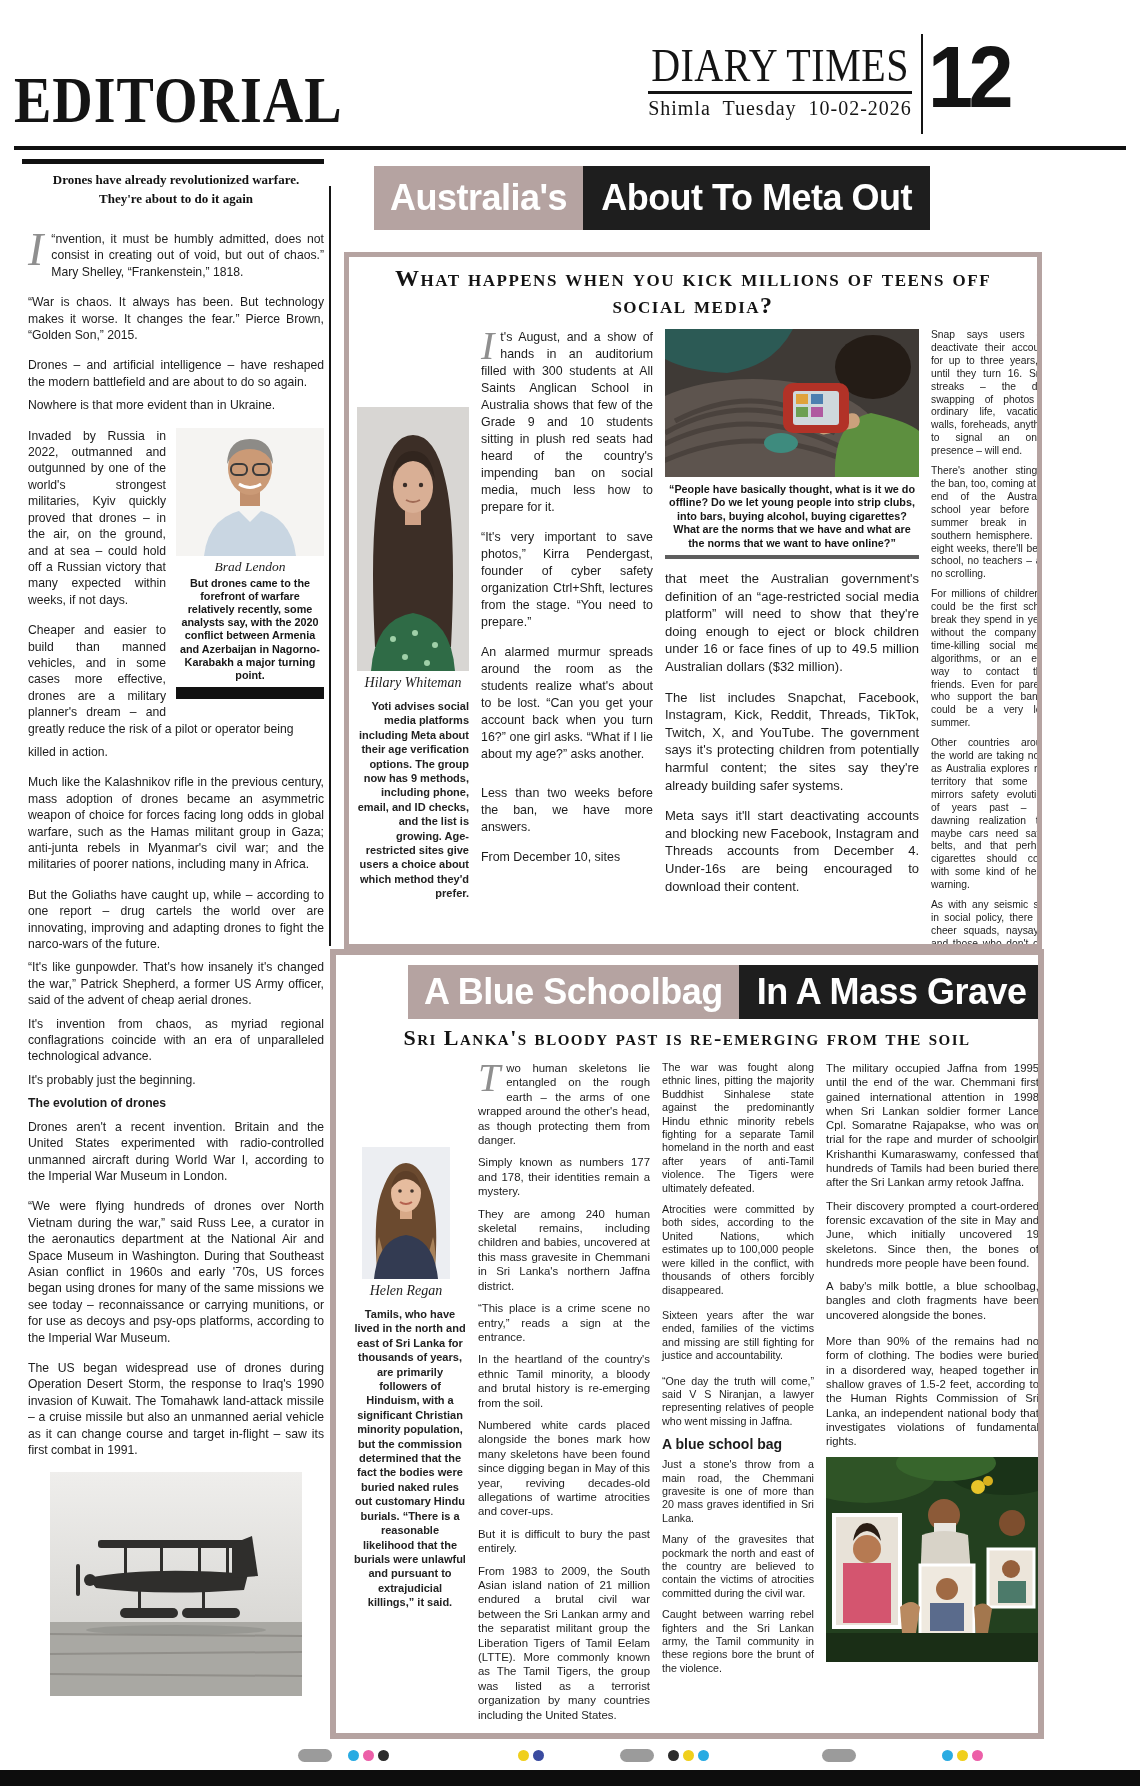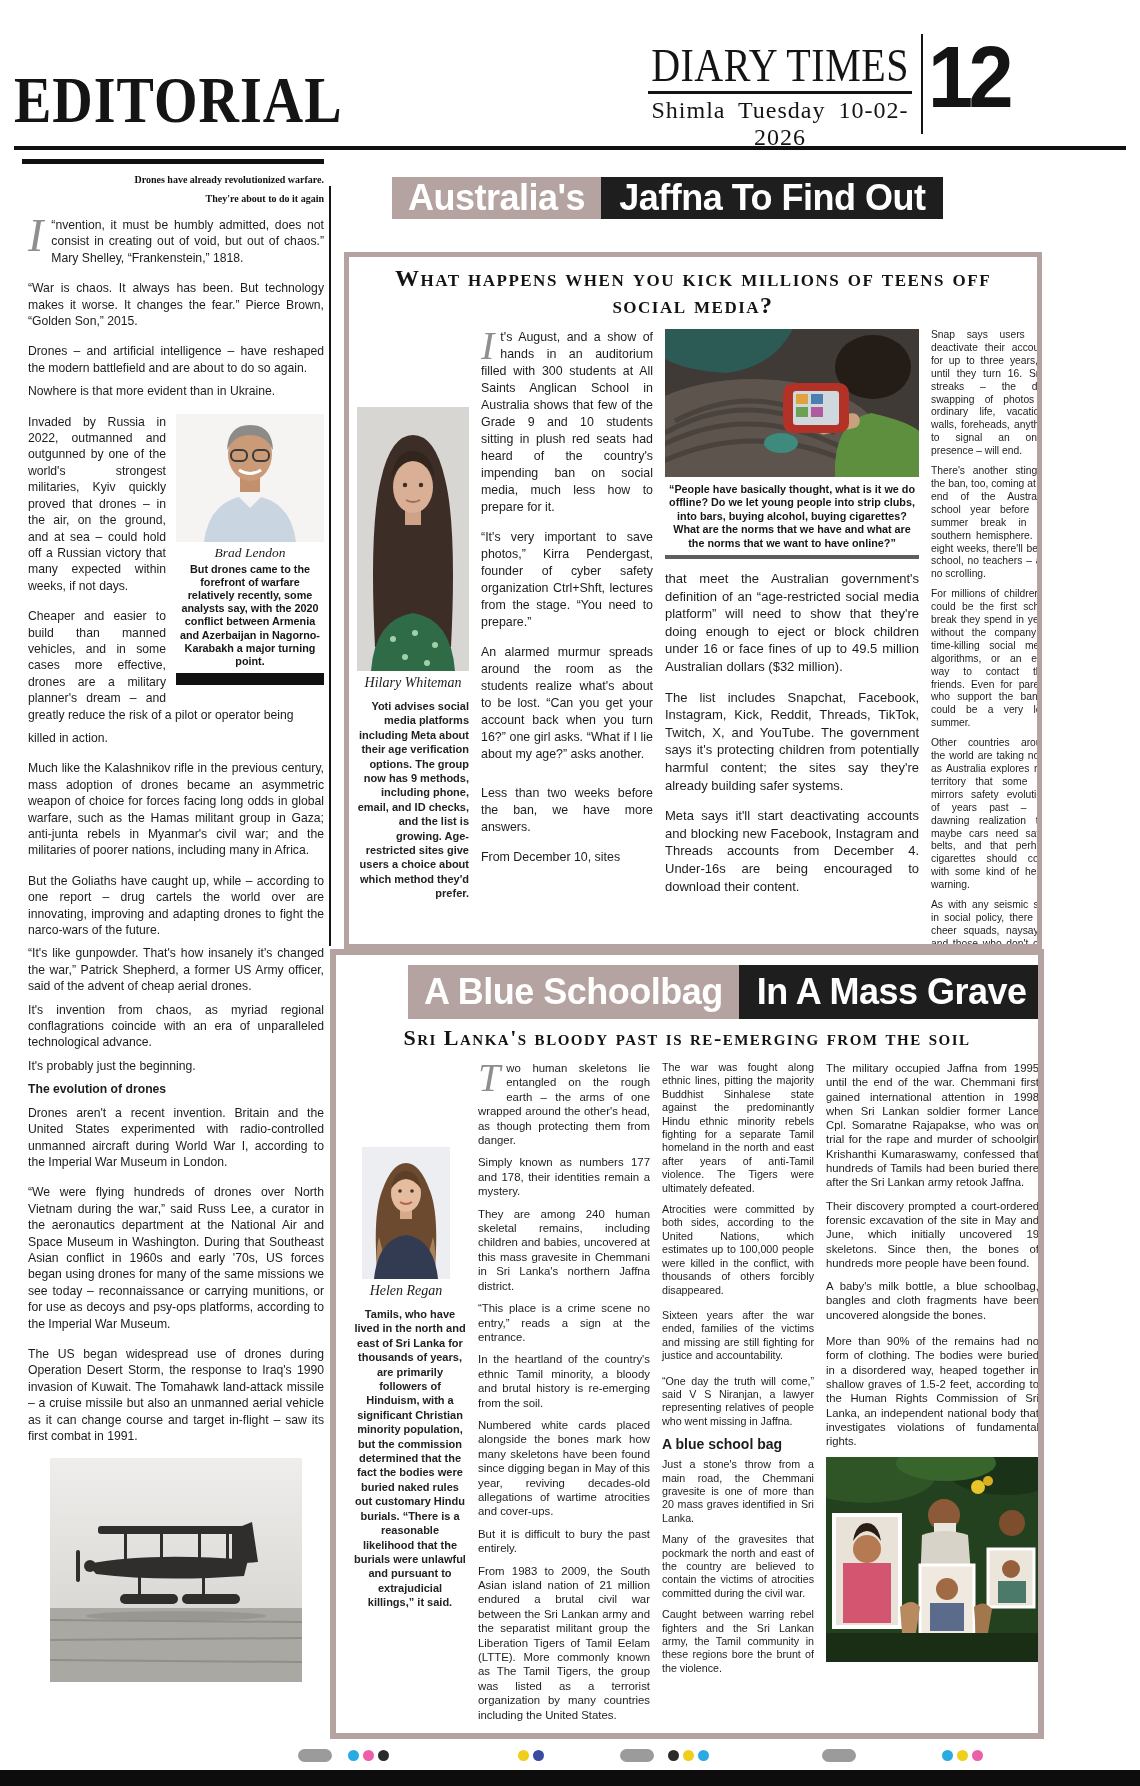--- a/index.html
+++ b/index.html
@@ -5,30 +5,30 @@
   html,body{margin:0;padding:0;background:#ffffff;}
   .page{position:relative;width:1140px;height:1786px;background:#fff;overflow:hidden;
         font-family:"Liberation Sans",sans-serif;color:#1c1c1c;}
 
   
   .ed-title{position:absolute;left:14px;top:62px;font-family:"Liberation Serif",serif;
             font-weight:700;font-size:56px;letter-spacing:1px;transform:scaleY(1.18);transform-origin:top left;color:#141414;}
   .masthead{position:absolute;left:646px;top:38px;width:268px;text-align:center;font-family:"Liberation Serif",serif;color:#141414;}
   .mh-title{font-size:40px;letter-spacing:.5px;transform:scaleY(1.15);transform-origin:top center;}
   .mh-rule{height:3px;background:#141414;margin:6px 2px 3px;}
-  .mh-date{font-size:24px;letter-spacing:1px;word-spacing:6px;}
+  .mh-date{font-size:20px;letter-spacing:1px;word-spacing:6px;}
   .pageno-divider{position:absolute;left:921px;top:34px;width:2px;height:100px;background:#141414;}
   .pageno{position:absolute;left:928px;top:26px;font-size:88px;font-weight:700;letter-spacing:-5px;
           transform:scaleX(.92);transform-origin:top left;color:#141414;}
   .header-rule{position:absolute;left:14px;top:146px;width:1112px;height:4px;background:#111;}
   .drones-toprule{position:absolute;left:22px;top:159px;width:302px;height:5px;background:#111;}
 
   
   .drones{position:absolute;left:28px;top:170px;width:296px;}
-  .drones h2{font-family:"Liberation Serif",serif;font-size:10px;line-height:19px;text-align:right;margin:0 0 9px;color:#111;}
+  .drones h2{font-family:"Liberation Serif",serif;font-size:13px;line-height:19px;text-align:center;margin:0 0 23px;color:#111;}
   .drones p{font-size:12.2px;line-height:16.4px;text-align:justify;margin:0 0 7px;}
   .drones p.gap{margin-bottom:14px;}
   .subhead-b{font-weight:700;font-size:12.6px;margin:0 0 7px;}
   .dropcap{float:left;font-family:"Liberation Serif",serif;font-style:italic;font-size:46px;
            line-height:34px;color:#8f8f8f;margin:2px 8px 0 0;}
   .dropcap.sm{font-size:40px;line-height:30px;margin-right:6px;}
   .clearit{clear:both;}
   .lendon-fig{float:right;width:148px;margin:2px 0 6px 10px;text-align:center;}
   .lendon-photo{width:148px;height:128px;}
   .fig-name{font-family:"Liberation Serif",serif;font-style:italic;font-size:13.5px;margin:3px 0 2px;}
@@ -42,21 +42,21 @@
   .hl-light{background:#b5a3a1;padding:0 16px;}
   .hl-dark{background:#1e1e1e;padding:0 18px;}
   .section-subhead{font-family:"Liberation Serif",serif;font-variant:small-caps;font-weight:700;
                    letter-spacing:1.5px;text-align:center;color:#141414;}
   .portrait-name{font-family:"Liberation Serif",serif;font-style:italic;font-size:14px;margin:4px 0 8px;text-align:center;}
   .portrait-caption{font-weight:700;font-size:11px;line-height:14.4px;color:#222;}
 
   
   .aus-frame{position:absolute;left:344px;top:252px;width:698px;height:697px;border:5px solid #b5a3a1;
              box-sizing:border-box;padding:8px 8px 0;overflow:hidden;background:#fff;}
-  .aus-headline{position:absolute;left:392px;top:166px;height:64px;display:flex;z-index:5;align-items:center;}
+  .aus-headline{position:absolute;left:374px;top:166px;height:64px;display:flex;z-index:5;}
   .aus-frame .section-subhead{font-size:24px;margin:0 0 10px;}
   .aus-cols{display:flex;gap:12px;}
   .col-portrait-a{width:112px;flex:none;}
   .hilary-photo{width:112px;height:264px;margin-top:78px;}
   .col-portrait-a .portrait-caption{text-align:right;}
   .col-aa{width:172px;flex:none;}
   .col-aa p{font-size:12.4px;line-height:17px;text-align:justify;margin:0 0 13px;}
   .col-ab{width:254px;flex:none;}
   .col-ab p{font-size:13px;line-height:17.6px;text-align:justify;margin:0 0 13px;}
   .aus-photo{width:254px;height:148px;}
@@ -255,21 +255,21 @@
         <p>For millions of children, it could be the first school break they spend in years without the company of time-killing social media algorithms, or an easy way to contact their friends. Even for parents who support the ban, it could be a very long summer.</p>
         <p>Other countries around the world are taking notes as Australia explores new territory that some say mirrors safety evolutions of years past – the dawning realization that maybe cars need safety belts, and that perhaps cigarettes should come with some kind of health warning.</p>
         <p>As with any seismic step in social policy, there are cheer squads, naysayers and those who don't care what Australia – a country known to love rules – is doing to (and for) its children.</p>
 
       </div>
     </div>
   </section>
 
   <div class="aus-headline">
     <span class="hl-light">Australia's</span>
-    <span class="hl-dark">Jaffna To Find Out</span>
+    <span class="hl-dark">About To Meta Out</span>
   </div>
 
   <section class="sl-frame">
     <div class="sl-headline">
       <span class="hl-light">A Blue Schoolbag</span>
       <span class="hl-dark">In A Mass Grave</span>
     </div>
     <div class="section-subhead">Sri Lanka's bloody past is re-emerging from the soil</div>
 
     <div class="sl-cols">

